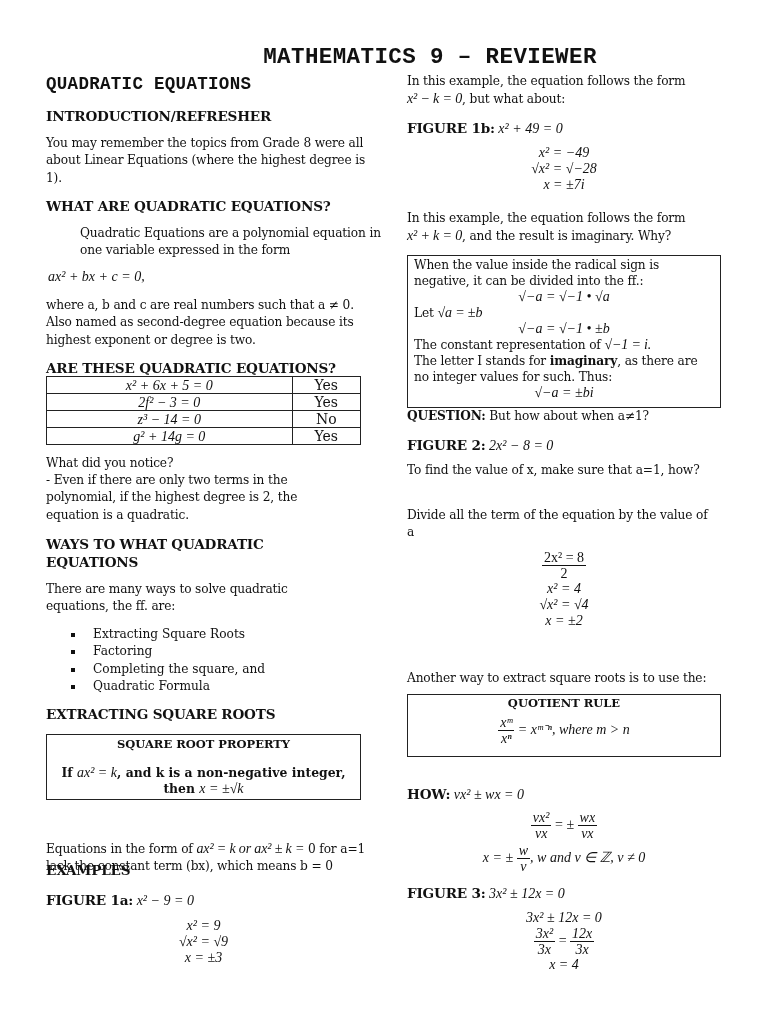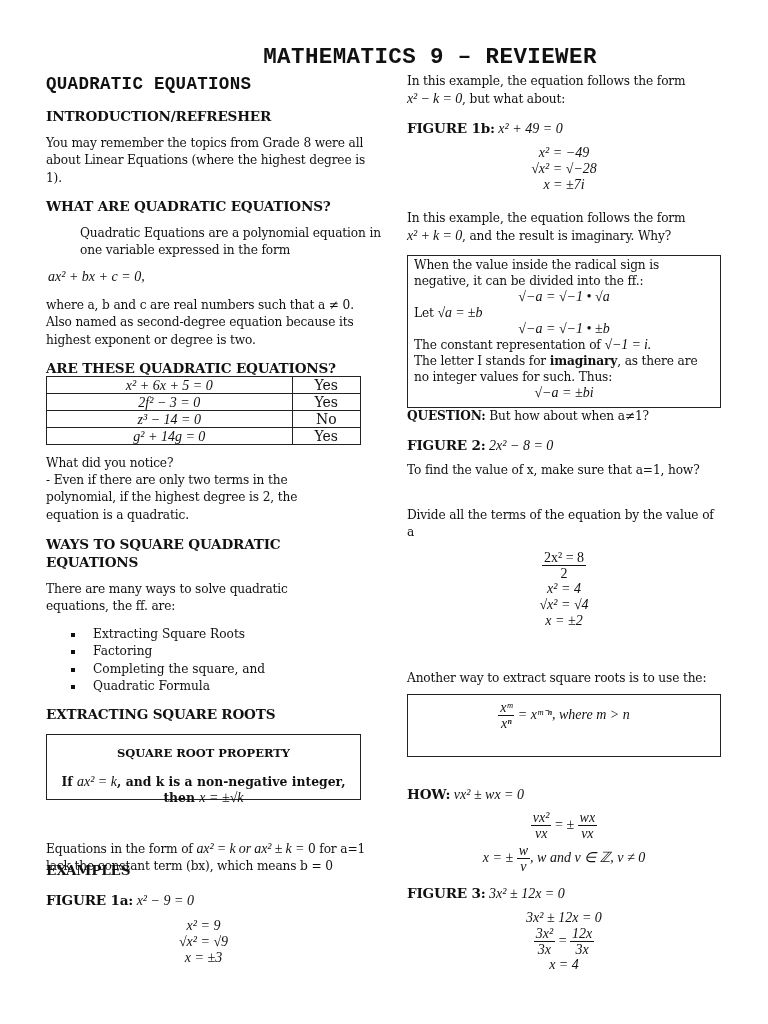--- a/index.html
+++ b/index.html
@@ -57,32 +57,32 @@
   </tr>
   <tr>
     <td class="eq">g² + 14g = 0</td>
     <td>Yes</td>
   </tr>
 </tbody>
   </table>
 <div class="abs p" style="left:46px; top:455px;">What did you notice?</div>
 <div class="abs p" style="left:46px; top:472px; width:300px;">- Even if there are only two terms in the polynomial, if the highest degree is 2, the equation is a quadratic.</div>
 
-<div class="abs h2" style="left:46px; top:535px; width:280px; line-height:18px;">WAYS TO SQUARE QUADRATIC EQUATIONS</div>
+<div class="abs h2" style="left:46px; top:535px; width:280px; line-height:18px;">WAYS TO WHAT QUADRATIC EQUATIONS</div>
 <div class="abs p" style="left:46px; top:581px; width:290px;">There are many ways to solve quadratic equations, the ff. are:</div>
 <ul class="abs bul" style="left:46px; top:626px;">
   <li>Extracting Square Roots</li>
   <li>Factoring</li>
   <li>Completing the square, and</li>
   <li>Quadratic Formula</li>
 </ul>
 
 <div class="abs h2" style="left:46px; top:706px;">EXTRACTING SQUARE ROOTS</div>
 <div class="abs box" style="left:46px; top:734px; width:315px; height:66px; text-align:center;">
-  <div class="b" style="font-size:11.5px; margin-top:11px;">SQUARE ROOT PROPERTY</div>
+  <div class="b" style="font-size:11.5px; margin-top:2px;">SQUARE ROOT PROPERTY</div>
   <div class="b" style="font-size:12.4px; margin-top:14px; line-height:16px;">
     <span>If </span><span class="math" style="font-weight:normal;">ax²  =  k</span><span>, and k is a non-negative integer,</span>
   </div>
   <div class="b" style="font-size:12.4px; line-height:16px;">
     <span>then </span><span class="math" style="font-weight:normal;">x  =  ±√k</span>
   </div>
 </div>
 <div class="abs p" style="left:46px; top:828px; width:320px;margin-top:12px;">
   <span>Equations in the form of </span><span class="math">ax²  =  k or ax² ± k =</span>
   <span>0 for a=1 lack the constant term (bx), which means b = 0</span>
@@ -125,32 +125,33 @@
   <div class="mathc" style="line-height:16px;"><i>√−a = ±bi</i></div>
 </div>
 
 <div class="abs p" style="left:407px; top:408px;">
   <span class="b">QUESTION:</span><span> But how about when a≠1?</span>
 </div>
 <div class="abs" style="left:407px; top:435px;">
   <span class="h2">FIGURE 2:</span><span class="math"> 2x² − 8 = 0</span>
 </div>
 <div class="abs p" style="left:407px; top:462px; width:310px;">To find the value of x, make sure that a=1, how?</div>
-<div class="abs p" style="left:407px; top:507px; width:310px;">Divide all the terms of the equation by the value of a</div>
+<div class="abs p" style="left:407px; top:507px; width:310px;">Divide all the term of the equation by the value of a</div>
 
 <div class="abs mathc" style="left:407px; width:314px; top:550px;">
   <div class="frac"><span class="num">2x² = 8</span><span class="den">2</span></div>
   <div><i>x² = 4</i></div>
   <div><i>√x² = √4</i></div>
   <div><i>x = ±2</i></div>
 </div>
 
 <div class="abs p" style="left:407px; top:670px; width:310px;">Another way to extract square roots is to use the:</div>
 
 <div class="abs box" style="left:407px; top:694px; width:314px; height:63px; text-align:center;">
+  <div class="b" style="font-size:11.5px; margin-top:1px;">QUOTIENT RULE</div>
   <div class="mathc" style="margin-top:5px;">
     <span class="frac"><i class="num">xᵐ</i><i class="den">xⁿ</i></span>
     <i>= xᵐ⁻ⁿ, where m &gt; n</i>
   </div>
 </div>
 
 <div class="abs" style="left:407px; top:784px;">
   <span class="h2">HOW:</span><span class="math"> vx² ± wx = 0</span>
 </div>
 <div class="abs mathc" style="left:407px; width:314px; top:810px;">

